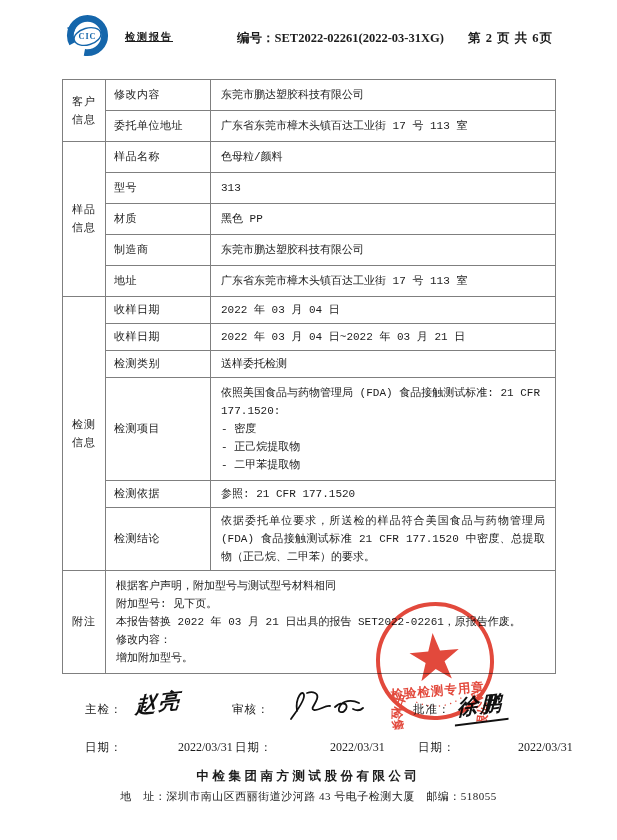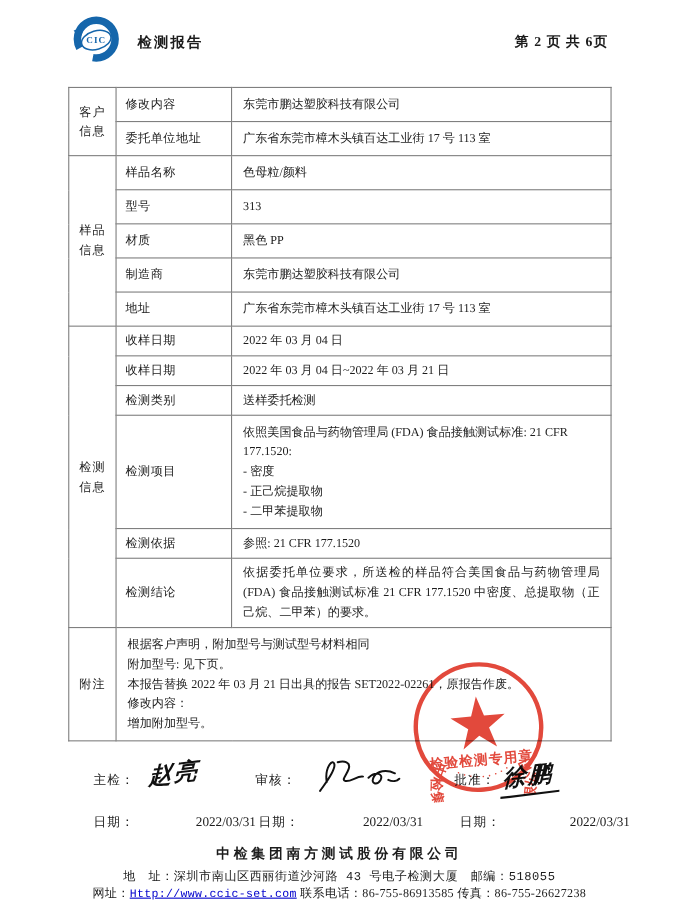--- a/index.html
+++ b/index.html
@@ -5,25 +5,25 @@
   * { margin:0; padding:0; box-sizing:border-box; }
   html,body { background:#fff; }
   .page {
     position:relative; width:617px; height:840px; margin:0 auto;
     background:#fff; overflow:hidden;
     font-family:"Liberation Serif","DejaVu Serif",serif;
     color:#1c1c1c; font-size:11px;
   }
   
   .logo { position:absolute; left:64px; top:12px; width:47px; height:47px; }
-  .hdr-title { position:absolute; left:125px; top:30px; font-size:13px; font-weight:bold; letter-spacing:2px; }
+  .hdr-title { position:absolute; left:125px; top:30px; font-size:10px; font-weight:bold; letter-spacing:2px;text-decoration:underline; }
   .hdr-no { position:absolute; left:237px; top:30px; font-size:12.5px; font-weight:bold; }
   .hdr-page { position:absolute; left:468px; top:30px; font-size:12.5px; font-weight:bold; letter-spacing:1px; }
   
-  .tblwrap { position:absolute; left:62px; top:79px; width:414px; }
+  .tblwrap { position:absolute; left:62px; top:79px; width:414px;font-family:Liberation Mono, monospace; }
   table.rpt { width:494px; border-collapse:collapse; table-layout:fixed; }
   table.rpt td { border:1px solid #7f7f7f; vertical-align:middle; font-size:11px; line-height:18px; }
   td.sect { width:43px; text-align:center; padding:4px 9px; letter-spacing:1px; }
   td.lbl  { width:105px; padding:4px 8px; letter-spacing:0.5px; }
   td.val  { padding:4px 10px; }
   tr.h31 td { height:31px; }
   tr.h26 td { height:26px; }
   td.multi { white-space:pre-line; line-height:19px; padding-top:6px; padding-bottom:6px; }
   td.concl { line-height:16px; text-align:justify; padding-top:4px; padding-bottom:4px; }
   td.notes { white-space:pre-line; line-height:19.5px; padding-top:6px; padding-bottom:6px; }
@@ -35,36 +35,37 @@
     font-weight:bold; font-style:italic; font-size:21px; color:#111;
     transform:rotate(-7deg) skewX(-8deg); letter-spacing:2px;
   }
   .sigsvg { position:absolute; }
   
   .stamp { position:absolute; left:370px; top:596px; width:130px; height:130px;
            transform:rotate(-5deg); mix-blend-mode:multiply; opacity:0.92; }
   
   .ft-company { position:absolute; left:0; top:768px; width:617px; text-align:center;
                 font-weight:bold; font-size:12.5px; letter-spacing:3.5px; }
-  .ft-line1 { position:absolute; left:0; top:789px; width:617px; text-align:center; font-size:11px; letter-spacing:0.5px;font-family:Liberation Mono, monospace; }
+  .ft-line1 { position:absolute; left:0; top:789px; width:617px; text-align:center; font-size:11px; letter-spacing:0.5px; }
   .ft-line2 { position:absolute; left:0; top:804px; width:617px; text-align:center; font-size:11px; letter-spacing:0.3px; }
   .ft-link { color:#0000cc; text-decoration:underline; font-family:"Liberation Mono","DejaVu Sans Mono",monospace; font-size:10.5px; }
 </style>
 </head>
 <body>
 
 <div class="page">
 
   <svg class="logo" viewBox="0 0 48 48">
     <circle cx="24" cy="24" r="17.5" fill="none" stroke="#1566ab" stroke-width="7" pathLength="100" stroke-dasharray="86 14" stroke-dashoffset="-42"></circle>
     <polygon points="3,16 13,13 9,24" fill="#1566ab"></polygon>
     <ellipse cx="24" cy="25" rx="14" ry="8.5" fill="#ffffff" stroke="#1566ab" stroke-width="1.4" transform="rotate(-16 24 25)"></ellipse>
     <text x="24" y="28" text-anchor="middle" font-size="8.5" font-weight="bold" fill="#1566ab" letter-spacing="1" font-family="Liberation Serif,serif">CIC</text>
   </svg>
   <div class="hdr-title">检测报告</div>
+  <div class="hdr-no"><span>编号：</span><span>SET2022-02261(2022-03-31XG)</span></div>
   <div class="hdr-page">第 2 页 共 6页</div>
 
   <div class="tblwrap">
     <table class="rpt">
 
       <tbody>
           <tr class="h31">
         <td class="sect" rowspan="2">客户信息</td>
         <td class="lbl">修改内容</td>
         <td class="val">东莞市鹏达塑胶科技有限公司</td>
@@ -169,19 +170,14 @@
     <text x="65" y="99" text-anchor="middle" font-size="12.5" font-weight="bold" fill="#e0392b" letter-spacing="1" font-family="Liberation Serif,serif">检验检测专用章</text>
     <text font-size="5" fill="#e0392b" letter-spacing="3" font-family="DejaVu Sans,sans-serif">
       <textPath href="#arcBot" startOffset="4">••••••••••</textPath>
     </text>
   </svg>
 
   <div class="ft-company">中检集团南方测试股份有限公司</div>
   <div class="ft-line1">
     <span>地　址：</span><span>深圳市南山区西丽街道沙河路 43 号电子检测大厦</span>　<span>邮编：</span><span>518055</span>
   </div>
-  <div class="ft-line2">
-    <span>网址：</span><a href="#" class="ft-link">Http://www.ccic-set.com</a>
-    <span>联系电话：</span><span>86-755-86913585</span>
-    <span>传真：</span><span>86-755-26627238</span>
-  </div>
 
 </div>
 
 </body></html>

